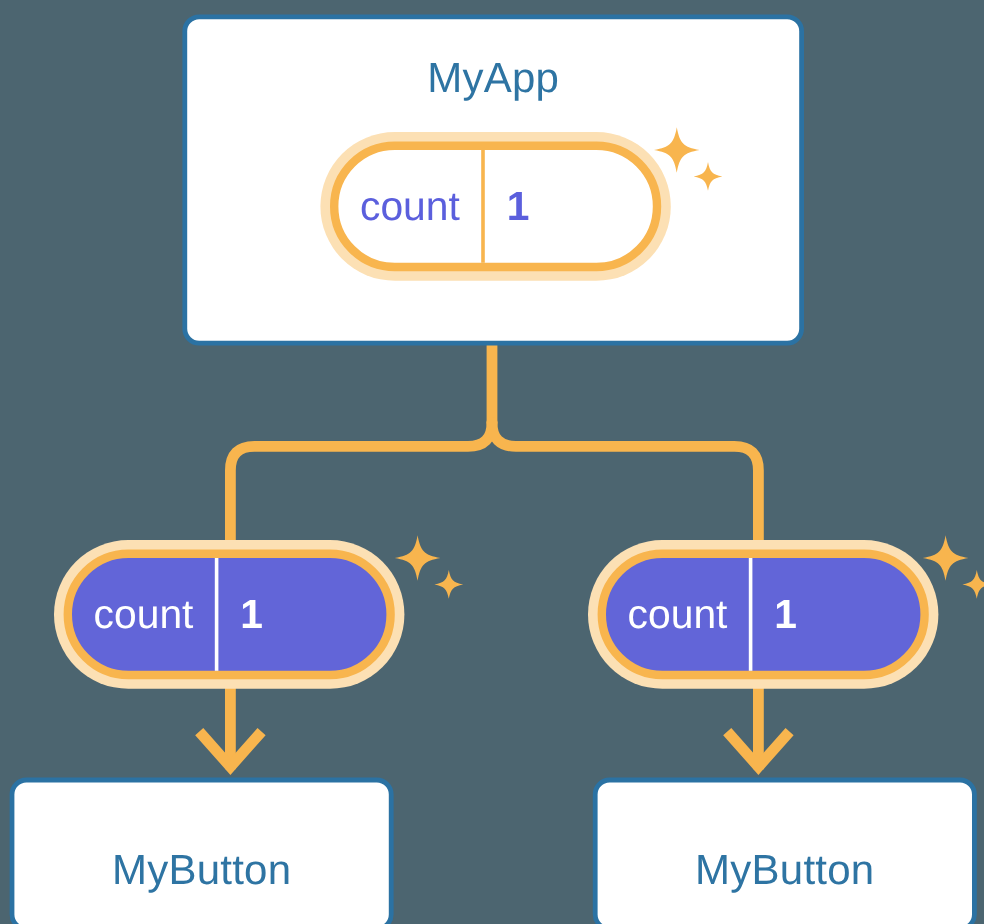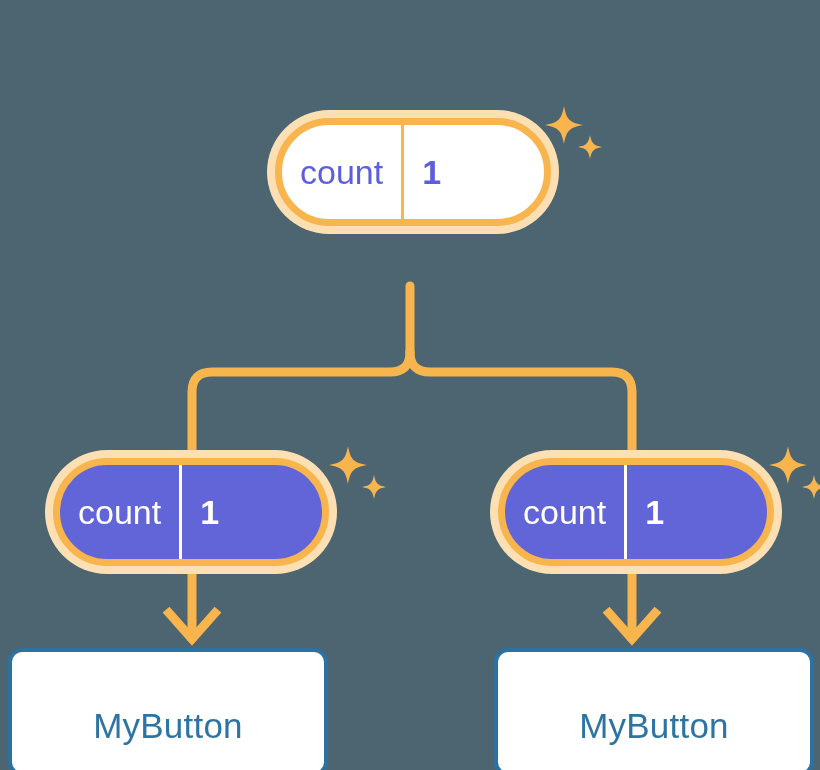--- a/index.html
+++ b/index.html
@@ -181,20 +181,23 @@
     <g fill="none" stroke="#f8b54e" stroke-width="9" stroke-linecap="butt">
       <line x1="192" y1="572" x2="192" y2="641"></line>
       <line x1="632" y1="572" x2="632" y2="641"></line>
     </g>
     <g fill="none" stroke="#f8b54e" stroke-width="9" stroke-linecap="square" stroke-linejoin="miter">
       <polyline points="169,613 192,639 215,613"></polyline>
       <polyline points="609,613 632,639 655,613"></polyline>
     </g>
   </svg>
 
+  <div class="component-box" id="myapp-box">
+    <div class="component-title">MyApp</div>
+  </div>
 
   <div class="state-pill outline" id="myapp-state-pill">
     <div class="pill-key">count</div>
     <div class="pill-value">1</div>
   </div>
 
   <div class="sparkle-cluster" id="myapp-sparkles">
     <svg width="70" height="70" viewBox="0 0 70 70" xmlns="http://www.w3.org/2000/svg">
       <path fill="#f8b54e" d="M26 4 C28.5 17.5 31.5 20.5 45 23 C31.5 25.5 28.5 28.5 26 42 C23.5 28.5 20.5 25.5 7 23 C20.5 20.5 23.5 17.5 26 4 Z"></path>
       <path fill="#f8b54e" d="M52 33 C53.6 41.4 55.6 43.4 64 45 C55.6 46.6 53.6 48.6 52 57 C50.4 48.6 48.4 46.6 40 45 C48.4 43.4 50.4 41.4 52 33 Z"></path>

